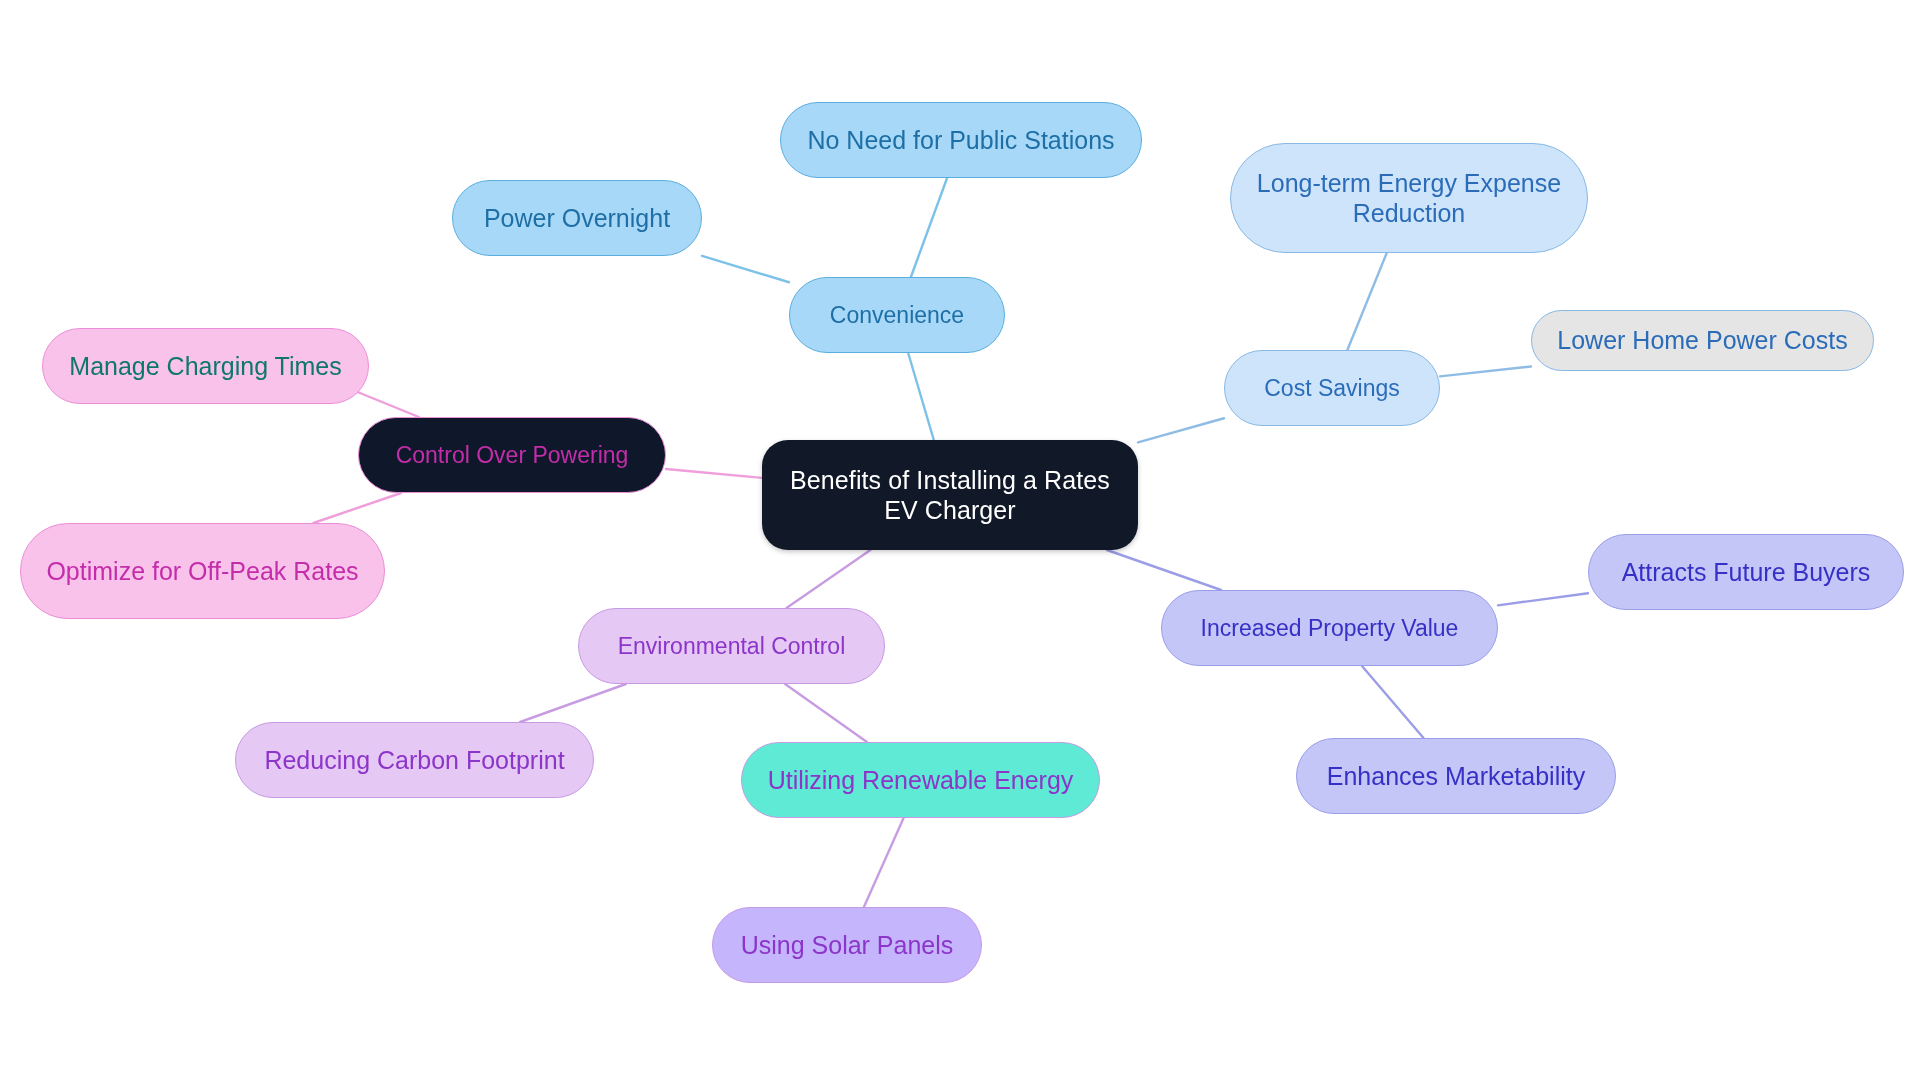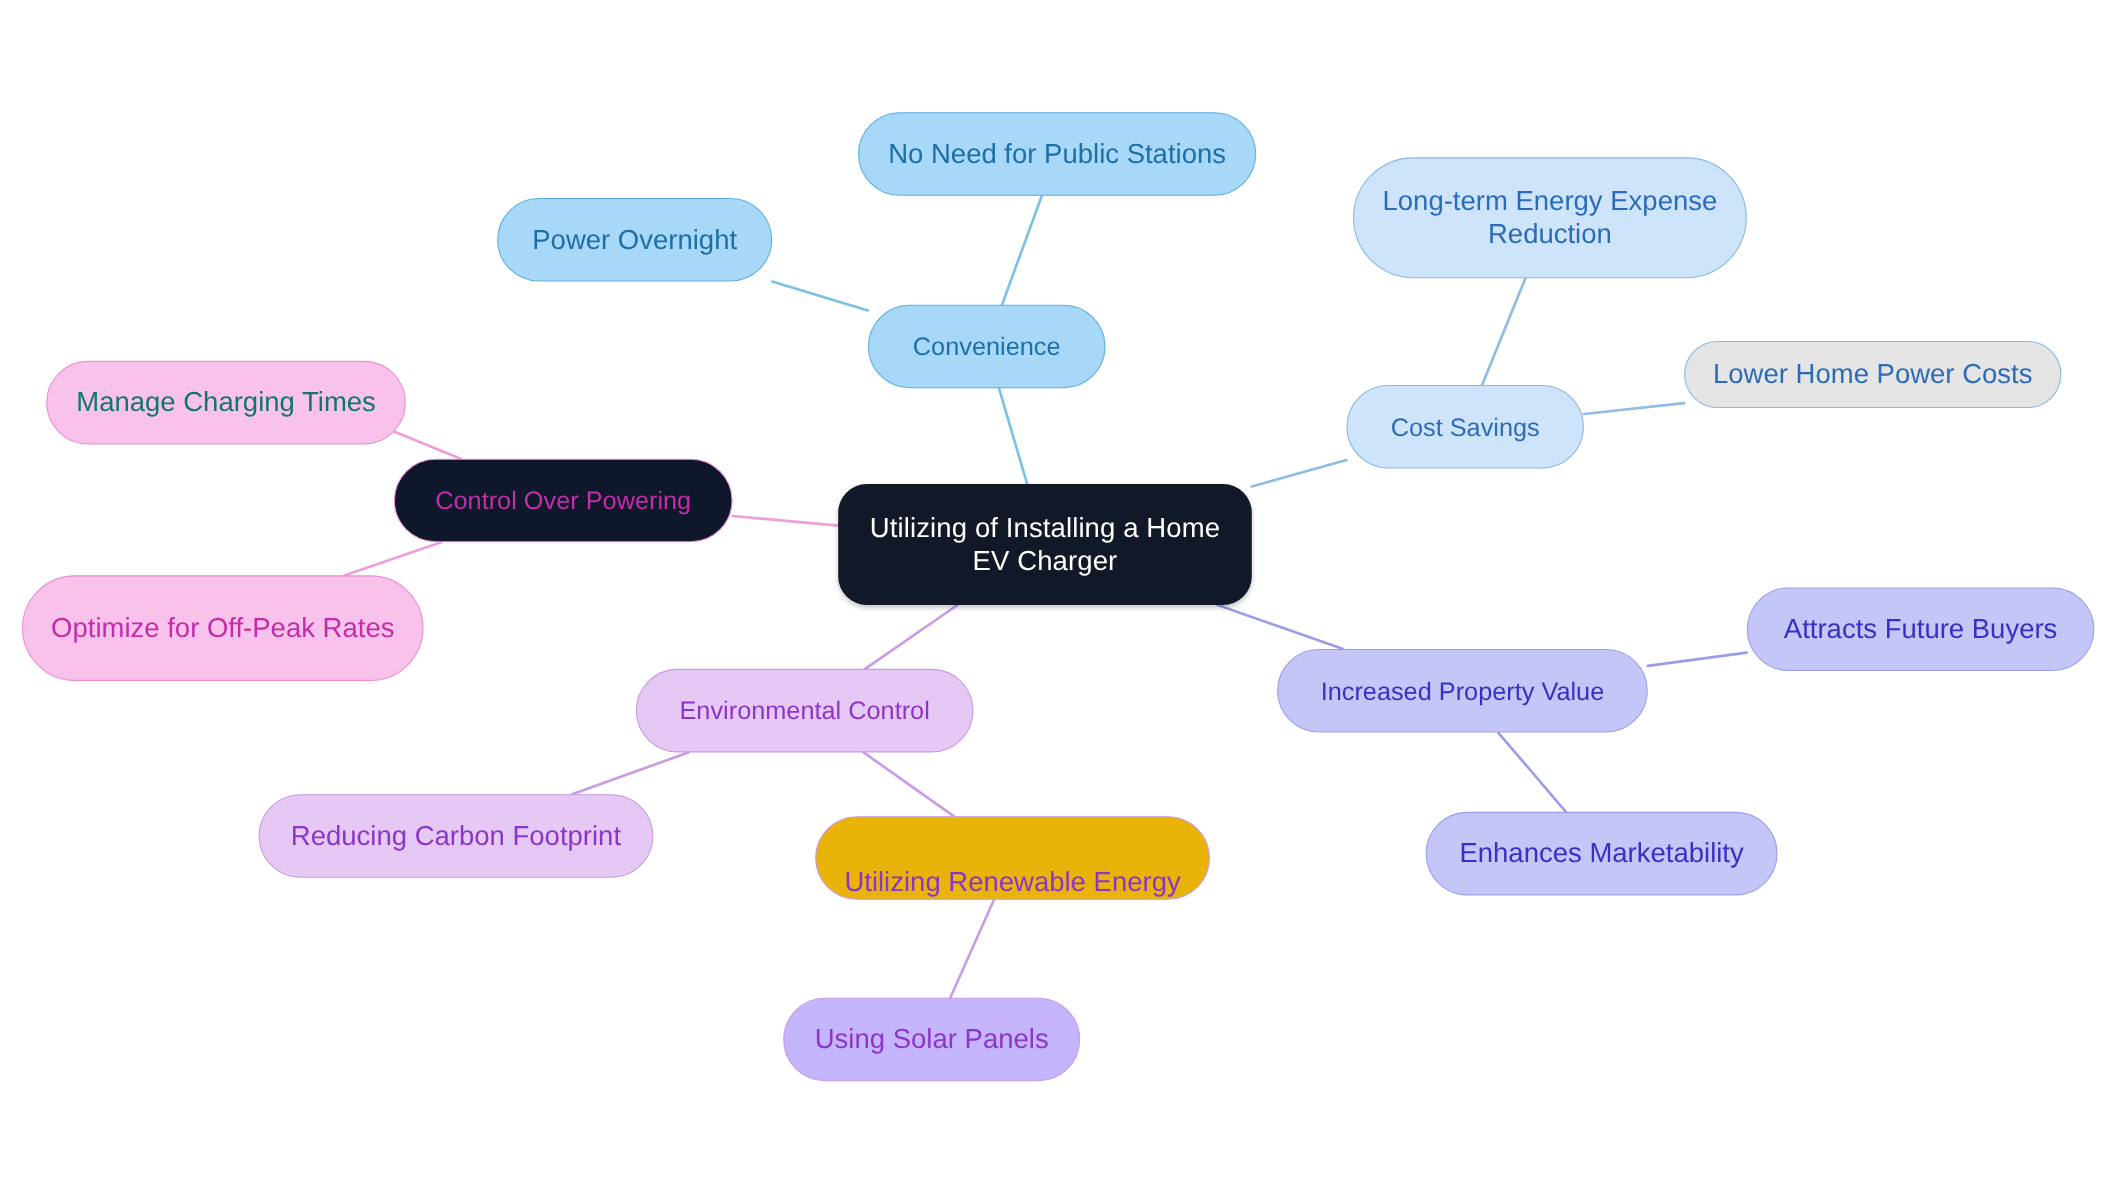--- a/index.html
+++ b/index.html
@@ -69,33 +69,33 @@
       <line x1="401.04716981132077" y1="493" x2="313.45283018867923" y2="523" stroke="#ef9ddb" stroke-width="2.4" stroke-linecap="round"></line>
       <line x1="870.4139072847682" y1="550" x2="786.4867549668875" y2="608" stroke="#c89ce2" stroke-width="2.4" stroke-linecap="round"></line>
       <line x1="625.8333333333334" y1="684" x2="520.1666666666666" y2="722" stroke="#c89ce2" stroke-width="2.4" stroke-linecap="round"></line>
       <line x1="785.0970149253732" y1="684" x2="866.9029850746268" y2="742" stroke="#c89ce2" stroke-width="2.4" stroke-linecap="round"></line>
       <line x1="903.5727272727273" y1="818" x2="863.9272727272727" y2="907" stroke="#c89ce2" stroke-width="2.4" stroke-linecap="round"></line>
       <line x1="1106.936090225564" y1="550" x2="1221.0714285714287" y2="590" stroke="#9b9ee6" stroke-width="2.4" stroke-linecap="round"></line>
       <line x1="1498" y1="605.344537815126" x2="1588" y2="593.2436974789916" stroke="#9b9ee6" stroke-width="2.4" stroke-linecap="round"></line>
       <line x1="1361.9797297297298" y1="666" x2="1423.5202702702702" y2="738" stroke="#9b9ee6" stroke-width="2.4" stroke-linecap="round"></line>
     </svg>
   <div id="node-layer">
-      <div class="node root" style="left: 762px; top: 440px; width: 376px; height: 110px; background: rgb(17, 24, 39); color: rgb(255, 255, 255); border-color: rgb(17, 24, 39);"><span>Utilizing of Installing a Home
+      <div class="node root" style="left: 762px; top: 440px; width: 376px; height: 110px; background: rgb(17, 24, 39); color: rgb(255, 255, 255); border-color: rgb(17, 24, 39);"><span>Benefits of Installing a Rates
 EV Charger</span></div>
       <div class="node branch" style="left: 789px; top: 277px; width: 216px; height: 76px; background: rgb(168, 216, 248); color: rgb(29, 111, 165); border-color: rgb(90, 174, 222);"><span>Convenience</span></div>
       <div class="node leaf" style="left: 780px; top: 102px; width: 362px; height: 76px; background: rgb(168, 216, 248); color: rgb(29, 111, 165); border-color: rgb(90, 174, 222);"><span>No Need for Public Stations</span></div>
       <div class="node leaf" style="left: 452px; top: 180px; width: 250px; height: 76px; background: rgb(168, 216, 248); color: rgb(29, 111, 165); border-color: rgb(90, 174, 222);"><span>Power Overnight</span></div>
       <div class="node branch" style="left: 1224px; top: 350px; width: 216px; height: 76px; background: rgb(205, 228, 251); color: rgb(43, 108, 184); border-color: rgb(136, 184, 228);"><span>Cost Savings</span></div>
       <div class="node leaf" style="left: 1230px; top: 143px; width: 358px; height: 110px; background: rgb(205, 228, 251); color: rgb(43, 108, 184); border-color: rgb(136, 184, 228);"><span>Long-term Energy Expense
 Reduction</span></div>
       <div class="node leaf" style="left: 1531px; top: 310px; width: 343px; height: 61px; background: #e5e5e5; color: rgb(43, 108, 184); border-color: rgb(136, 184, 228);"><span>Lower Home Power Costs</span></div>
       <div class="node branch" style="left: 358px; top: 417px; width: 308px; height: 76px; background: #0f172a; color: rgb(196, 45, 170); border-color: rgb(236, 142, 215);"><span>Control Over Powering</span></div>
       <div class="node leaf" style="left: 42px; top: 292px; width: 327px; height: 76px; background: rgb(249, 194, 234); color: #0f766e; border-color: rgb(236, 142, 215); margin-top: 36px;"><span>Manage Charging Times</span></div>
       <div class="node leaf" style="left: 20px; top: 523px; width: 365px; height: 96px; background: rgb(249, 194, 234); color: rgb(196, 45, 170); border-color: rgb(236, 142, 215);"><span>Optimize for Off-Peak Rates</span></div>
       <div class="node branch" style="left: 578px; top: 608px; width: 307px; height: 76px; background: rgb(230, 200, 245); color: rgb(139, 53, 201); border-color: rgb(199, 154, 228);"><span>Environmental Control</span></div>
       <div class="node leaf" style="left: 235px; top: 722px; width: 359px; height: 76px; background: rgb(230, 200, 245); color: rgb(139, 53, 201); border-color: rgb(199, 154, 228);"><span>Reducing Carbon Footprint</span></div>
-      <div class="node leaf" style="left: 741px; top: 742px; width: 359px; height: 76px; background: #eab308; color: rgb(139, 53, 201); border-color: rgb(199, 154, 228); align-items: flex-end;"><span>Utilizing Renewable Energy</span></div>
+      <div class="node leaf" style="left: 741px; top: 742px; width: 359px; height: 76px; background: #5eead4; color: rgb(139, 53, 201); border-color: rgb(199, 154, 228);"><span>Utilizing Renewable Energy</span></div>
       <div class="node leaf" style="left: 712px; top: 907px; width: 270px; height: 76px; background: #c4b5fd; color: rgb(139, 53, 201); border-color: rgb(199, 154, 228);"><span>Using Solar Panels</span></div>
       <div class="node branch" style="left: 1161px; top: 590px; width: 337px; height: 76px; background: rgb(195, 198, 247); color: rgb(55, 48, 198); border-color: rgb(154, 158, 232);"><span>Increased Property Value</span></div>
       <div class="node leaf" style="left: 1588px; top: 534px; width: 316px; height: 76px; background: rgb(195, 198, 247); color: rgb(55, 48, 198); border-color: rgb(154, 158, 232);"><span>Attracts Future Buyers</span></div>
       <div class="node leaf" style="left: 1296px; top: 738px; width: 320px; height: 76px; background: rgb(195, 198, 247); color: rgb(55, 48, 198); border-color: rgb(154, 158, 232);"><span>Enhances Marketability</span></div>
     </div>
 </div>
 
 </body></html>

